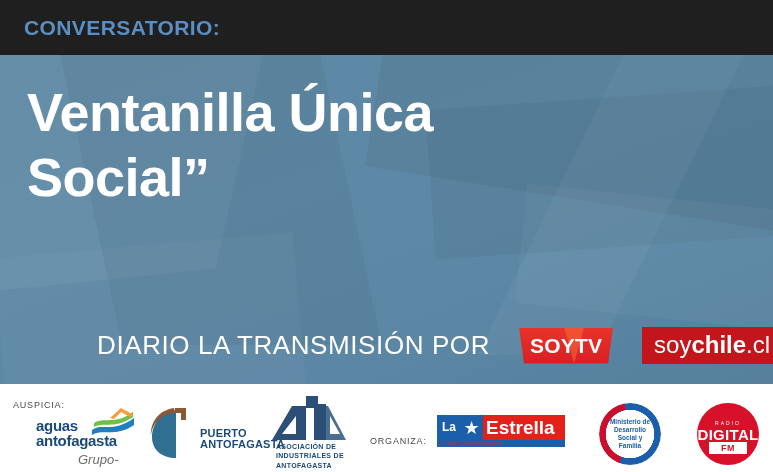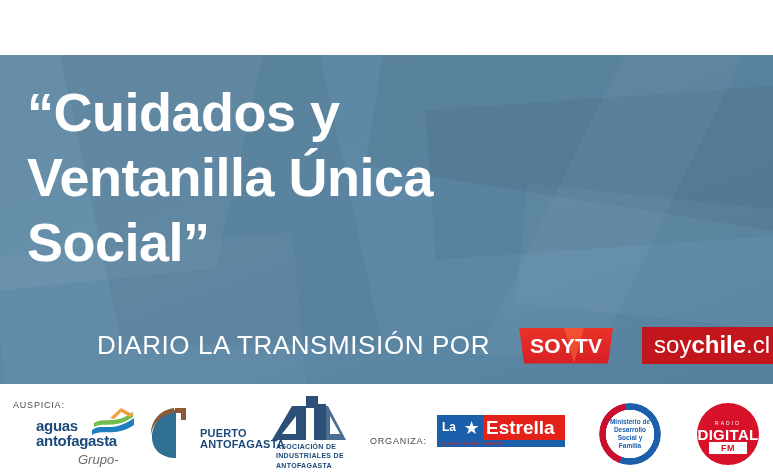--- a/index.html
+++ b/index.html
@@ -348,32 +348,34 @@
     font-weight: bold;
     padding: 1px 12px;
     letter-spacing: 0.5px;
   }
 </style>
 </head>
 <body>
 
 <div class="banner">
 
+  <div class="topbar">
+    <div class="topbar-title">CONVERSATORIO:</div>
+  </div>
 
   <div class="hero">
     <div class="facet f1"></div>
     <div class="facet f2"></div>
     <div class="facet f3"></div>
     <div class="facet f4"></div>
     <div class="facet f5"></div>
     <div class="facet f6"></div>
     <div class="facet f7"></div>
 
     <div class="hero-title">
-      <div>“Cuidados y</div>
       <div>Ventanilla Única</div>
       <div>Social”</div>
     </div>
 
     <div class="transmision-row">
       <div class="transmision-label">DIARIO LA TRANSMISIÓN POR</div>
 
       <div class="soytv">
         <div class="soytv-shape"></div>
         <div class="soytv-text">

